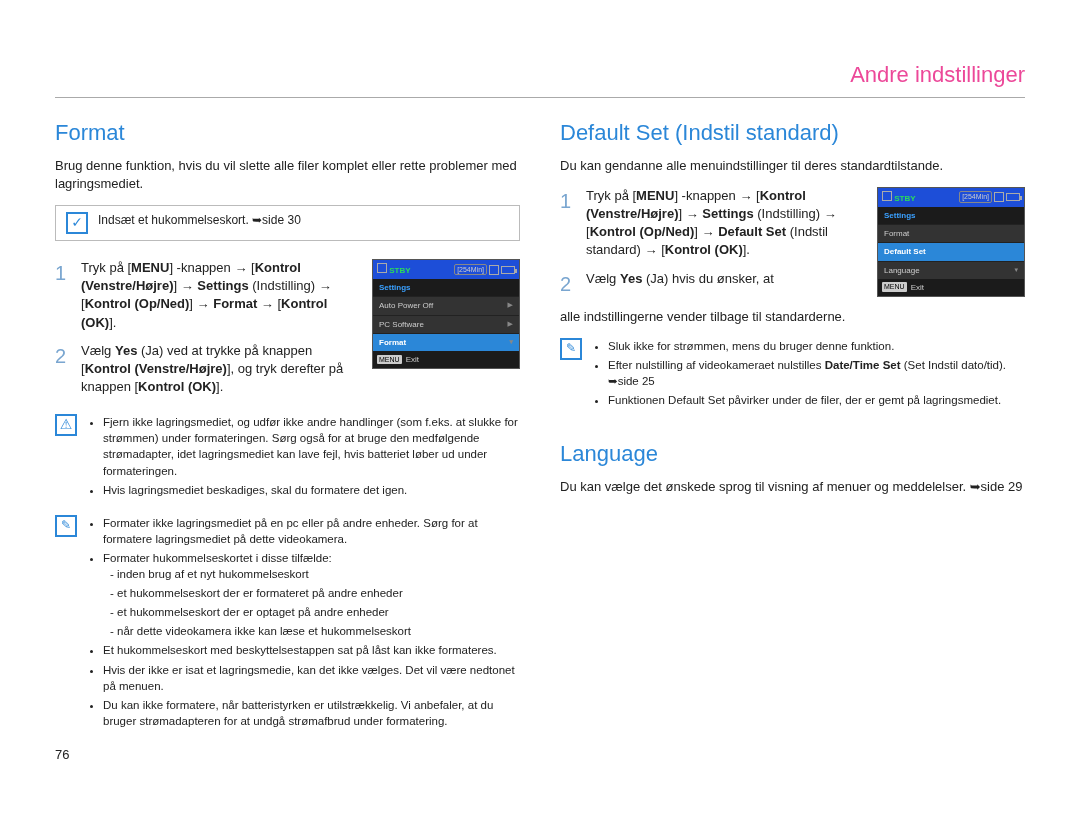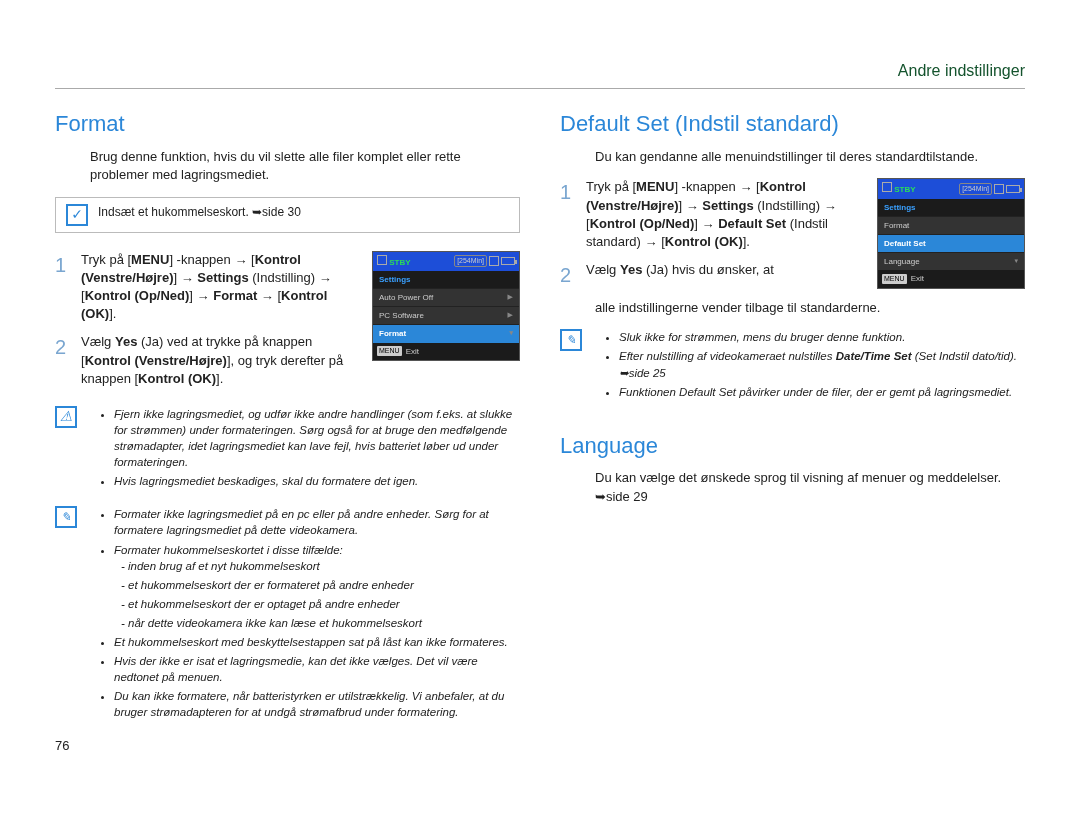--- a/index.html
+++ b/index.html
@@ -7,34 +7,34 @@
     font-family: Arial, Helvetica, sans-serif;
     background: #fff;
     color: #222;
     width: 1080px;
     padding: 60px 55px 30px 55px;
     font-size: 13px;
     line-height: 1.4;
   }
   .header-title {
     text-align: right;
-    font-size: 16px;
-    color: #14532d;
+    font-size: 22px;
+    color: #ec4899;
     margin-bottom: 6px;
   }
   .hr { border-top: 1px solid #aaa; margin-bottom: 20px; }
   .columns { display: flex; gap: 40px; }
   .col { flex: 1; }
   h2.section-head {
     color: #2b87d8;
     font-weight: normal;
     font-size: 22px;
     margin-bottom: 8px;
   }
-  p.intro { font-size: 13px; margin-bottom: 12px; margin-left: 35px; }
+  p.intro { font-size: 13px; margin-bottom: 12px; }
   .callout {
     border: 1px solid #bbb;
     display: flex;
     align-items: flex-start;
     gap: 10px;
     padding: 6px 10px;
     margin: 10px 0 18px 0;
     font-size: 12px;
   }
   .callout .icon-box, .note-row .icon-box {
@@ -56,23 +56,22 @@
     color: #7aa6d0;
     font-size: 20px;
     font-weight: normal;
     flex-shrink: 0;
     width: 14px;
   }
   .step-text { flex: 1; font-size: 13px; }
   .step-text b { font-weight: bold; }
   .note-row {
     display: flex;
-    gap: 21px;
+    gap: 10px;
     margin: 8px 0 14px 0;
-    font-style: italic;
   }
   .note-row ul {
     font-size: 11.5px;
     padding-left: 16px;
   }
   .note-row ul li { margin-bottom: 3px; }
   .note-row ul li ul { list-style: '- '; padding-left: 14px;}
   .page-num {
     font-size: 13px;
   }

